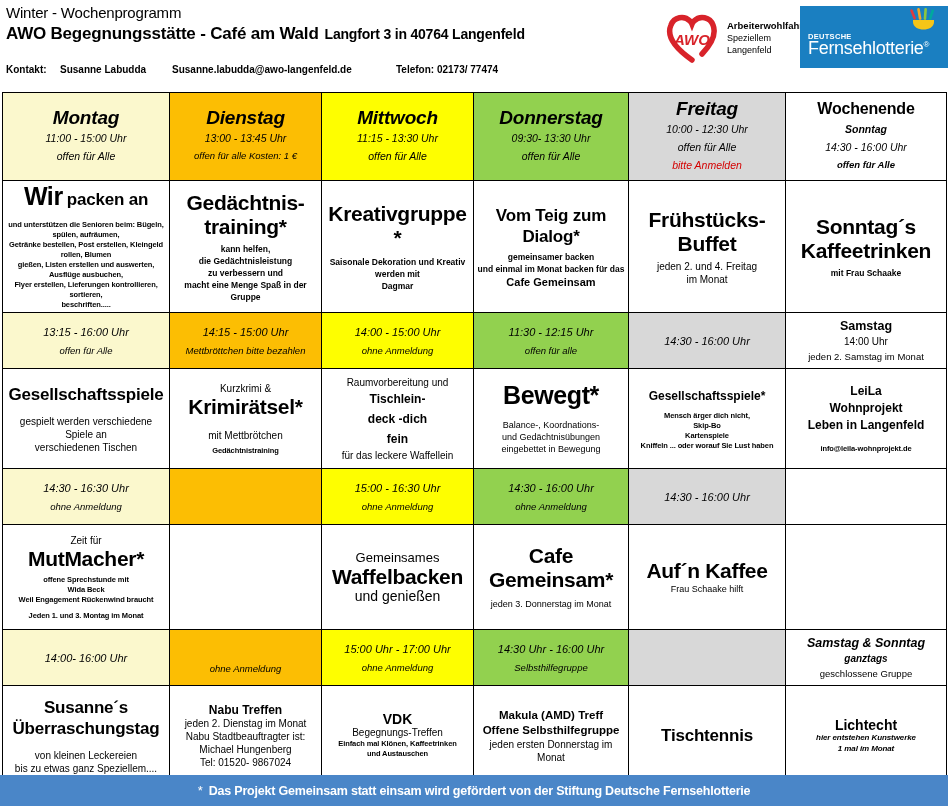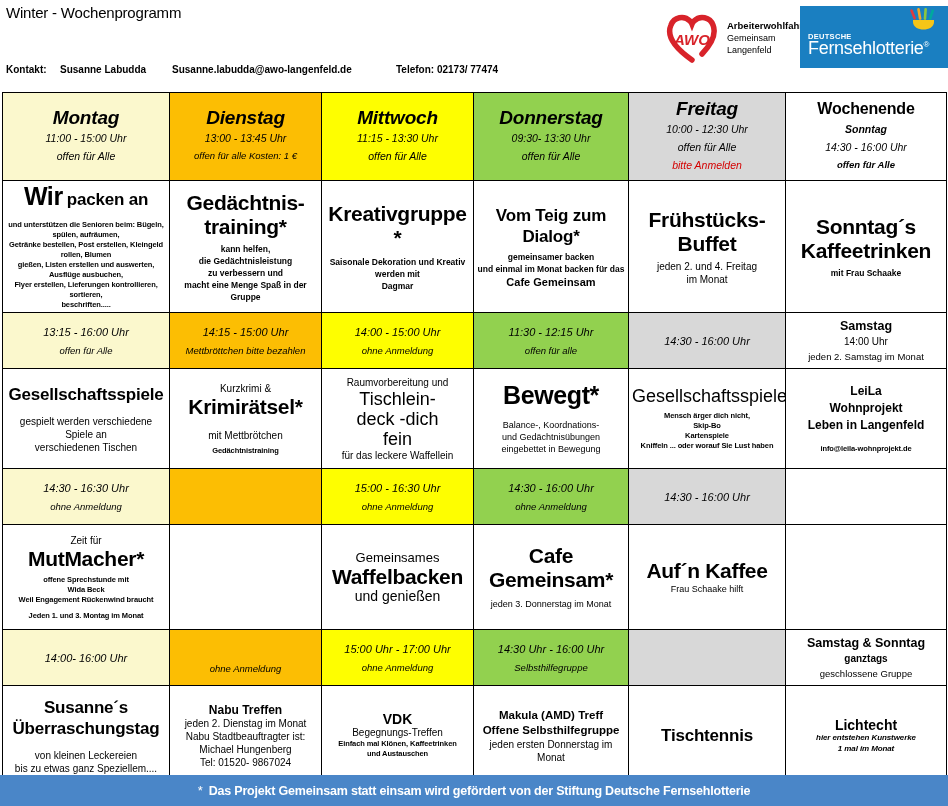--- a/index.html
+++ b/index.html
@@ -62,27 +62,27 @@
   .daysub.red{color:#d40000;}
   .daysub.small{font-size:9.5px;}
 
   
   .timecell{height:56px;}
   .t1{font-size:11px;font-style:italic;line-height:20px;}
   .t2{font-size:9.5px;font-style:italic;line-height:18px;}
   .wk-day{font-size:12.5px;font-weight:bold;line-height:16px;}
   .wk-t1{font-size:10px;line-height:15px;}
   .wk-t2{font-size:9.5px;line-height:15px;}
-  .wk-it{}
+  .wk-it{font-style:italic;}
 
   
   .title-xl{font-size:25px;font-weight:bold;line-height:27px;letter-spacing:-.4px;}
   .title-lg{font-size:21px;font-weight:bold;line-height:24px;letter-spacing:-.3px;}
   .title-md{font-size:17px;font-weight:bold;line-height:21px;letter-spacing:-.2px;}
-  .title-sm{font-size:18px;font-weight:normal;line-height:18px;}
+  .title-sm{font-size:12px;font-weight:bold;line-height:18px;}
   .sub-reg{font-size:11px;line-height:14px;font-weight:normal;}
   .sub-bold{font-size:11px;line-height:14px;font-weight:bold;}
   .sub-tiny{font-size:7.5px;line-height:10px;font-weight:bold;letter-spacing:-.1px;}
   .sub-tiny2{font-size:8.5px;line-height:12px;font-weight:bold;}
   .sub-9{font-size:9px;line-height:12px;}
   .sub-10{font-size:10px;line-height:13px;}
   .ital{font-style:italic;}
   .mt2{margin-top:10px;} .mt4{margin-top:4px;} .mt6{margin-top:6px;}
 
   
@@ -96,39 +96,42 @@
   .footer-txt{font-size:12.5px;font-weight:bold;letter-spacing:-.2px;}
   .footer-star{margin-right:6px;font-size:13px;}
 </style>
 </head>
 <body>
 
 <div class="page">
 
   <div class="header">
     <div class="hdr-season">Winter - Wochenprogramm</div>
+    <div class="hdr-main">
+      <span>AWO Begegnungsstätte  - Café am Wald</span><span class="addr">Langfort 3 in 40764 Langenfeld</span>
+    </div>
     <div class="hdr-contact">
       <span class="c-lab">Kontakt:</span>
       <span class="c-name">Susanne Labudda</span>
       <span class="c-mail">Susanne.labudda@awo-langenfeld.de</span>
       <span class="c-tel">Telefon: 02173/ 77474</span>
     </div>
 
     <div class="awo">
       <div class="awo-heart">
         <svg width="56" height="52" viewBox="0 0 56 52">
           <path d="M28 48 C8 34 3 22 7 13 C10 5 20 3 26 9 C27 10 27.6 11 28 12
                    C28.4 11 29 10 30 9 C36 3 46 5 49 13 C52.2 21 48.5 31 38 42" fill="none" stroke="#d8232a" stroke-width="5.5" stroke-linecap="round"></path>
           <text x="28" y="33" font-family="Liberation Sans, sans-serif" font-size="15" font-weight="bold" font-style="italic" fill="#d8232a" text-anchor="middle">AWO</text>
         </svg>
       </div>
       <div class="awo-sep"></div>
       <div class="awo-txt">
         <div class="b">Arbeiterwohlfahrt</div>
-        <div>Gemeinsam</div>
+        <div>Speziellem</div>
         <div>Langenfeld</div>
       </div>
     </div>
 
     <div class="dfl">
       <div class="dfl-hand">
         <svg width="40" height="28" viewBox="0 0 40 28">
           <rect x="8" y="1" width="2.6" height="11" rx="1.3" fill="#e03a3e" transform="rotate(-22 9 7)"></rect>
           <rect x="14" y="0" width="2.6" height="12" rx="1.3" fill="#f5a623" transform="rotate(-10 15 6)"></rect>
           <rect x="20" y="0" width="2.6" height="12" rx="1.3" fill="#8dc63f" transform="rotate(4 21 6)"></rect>

